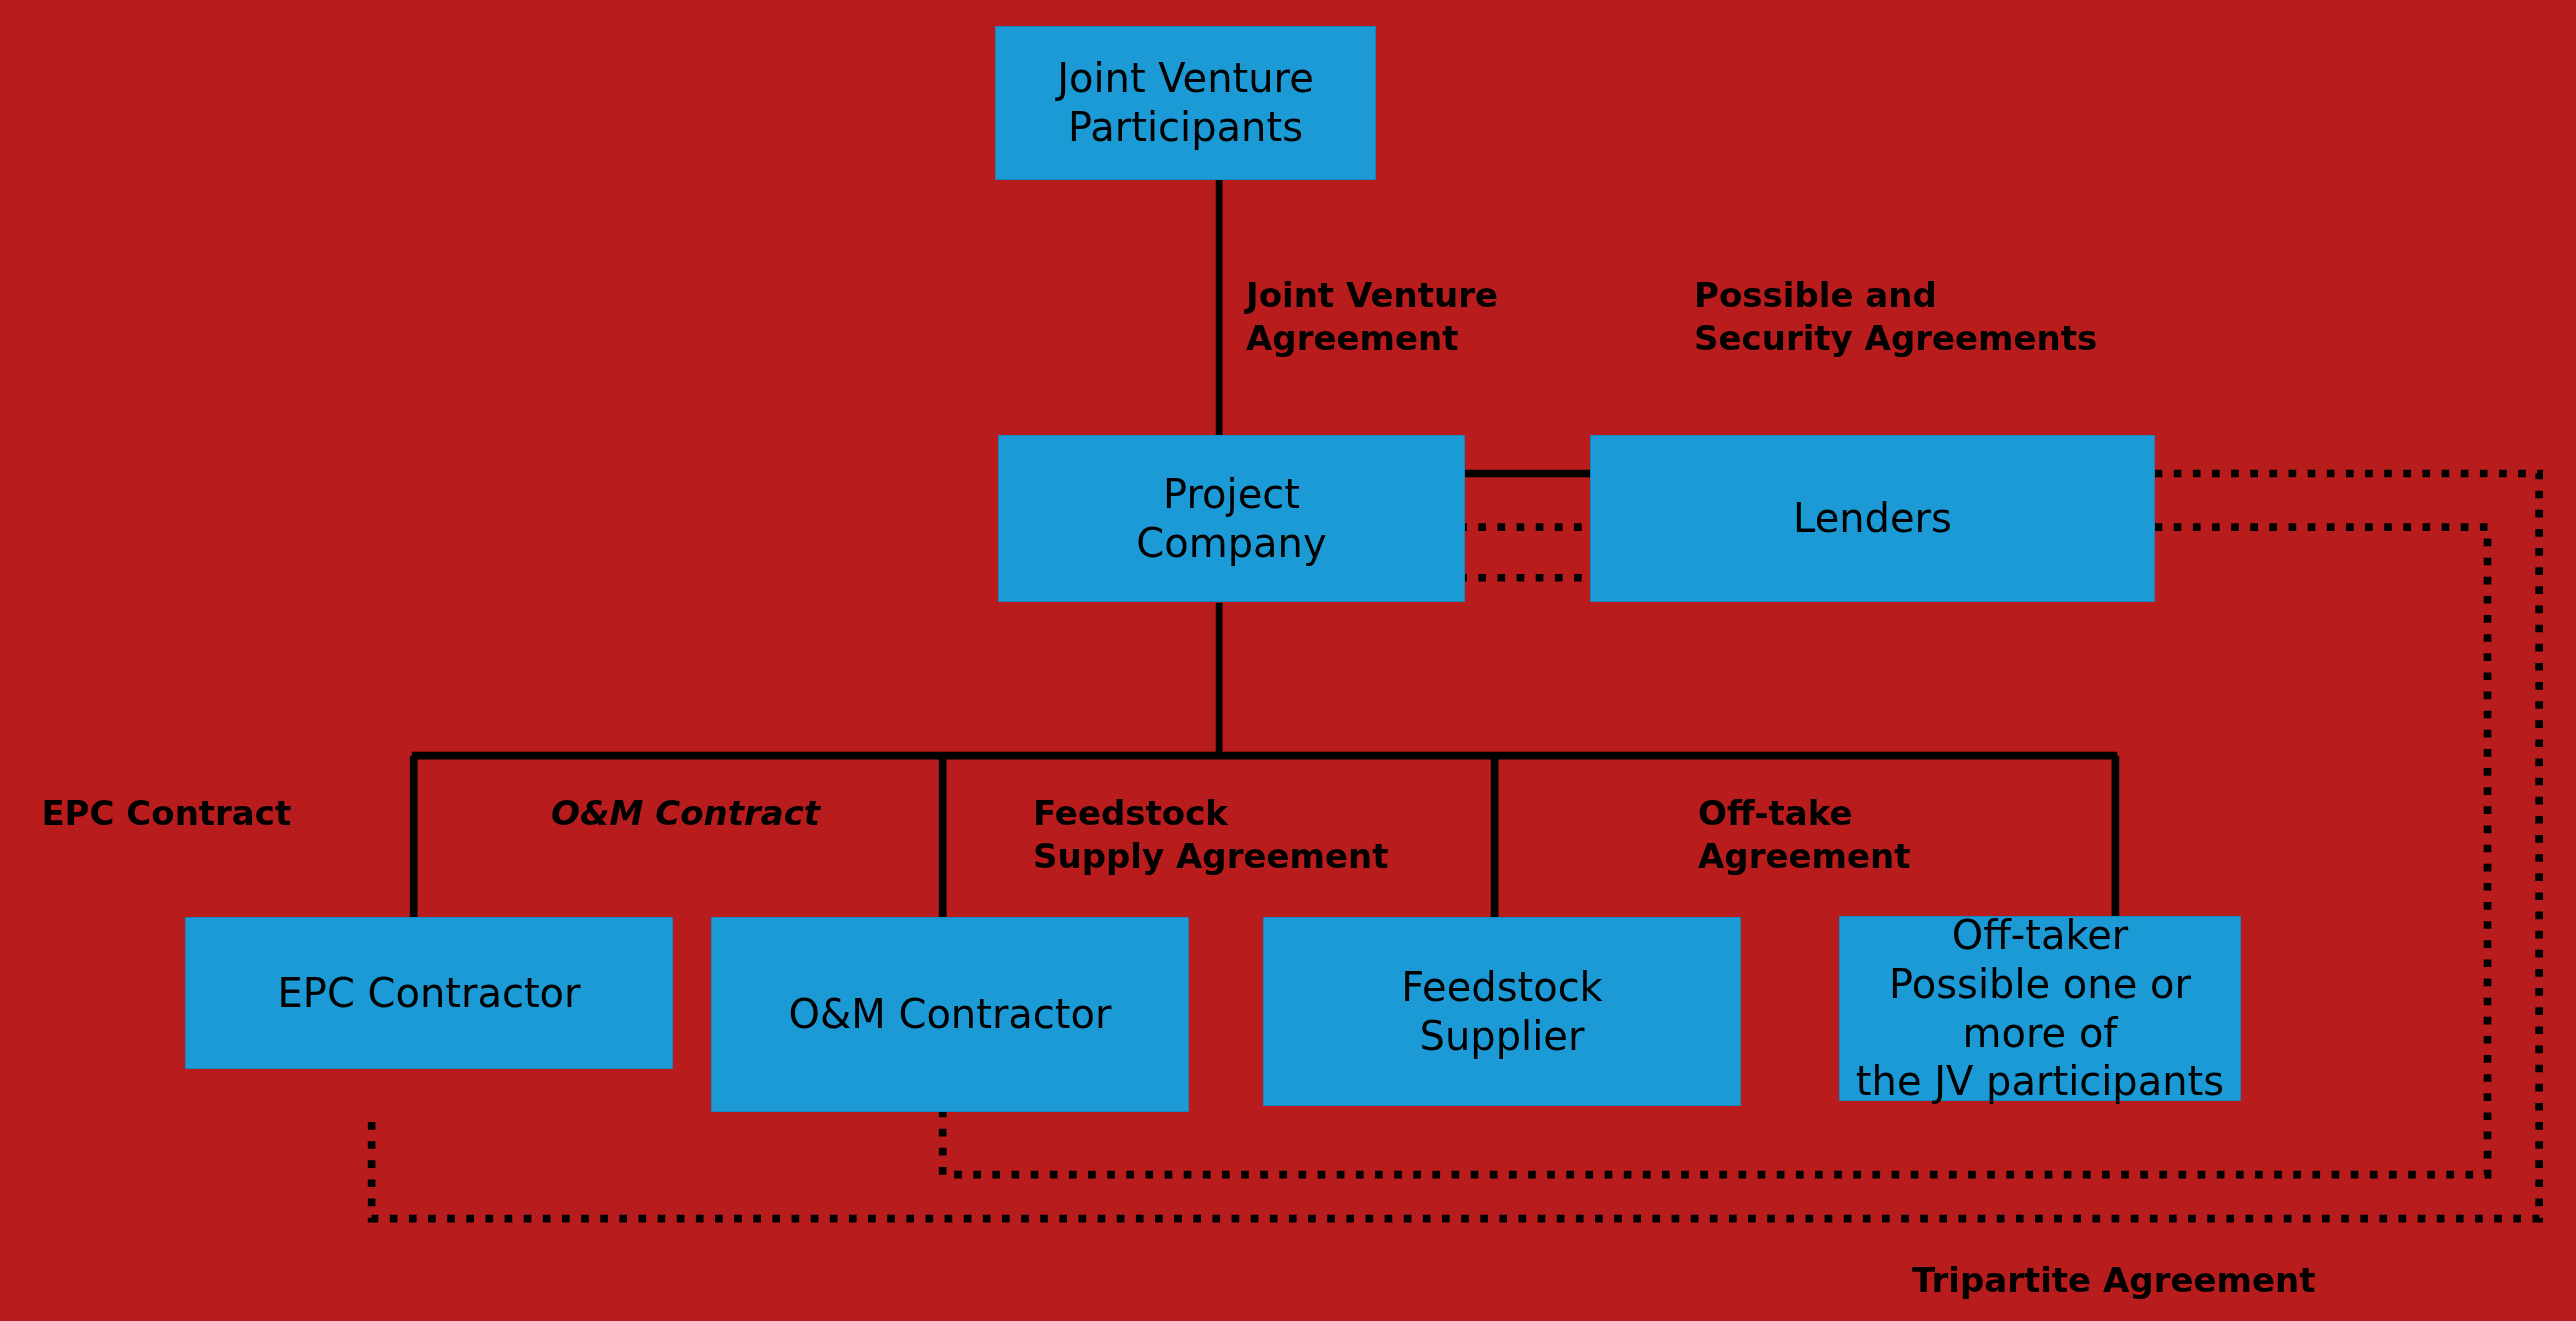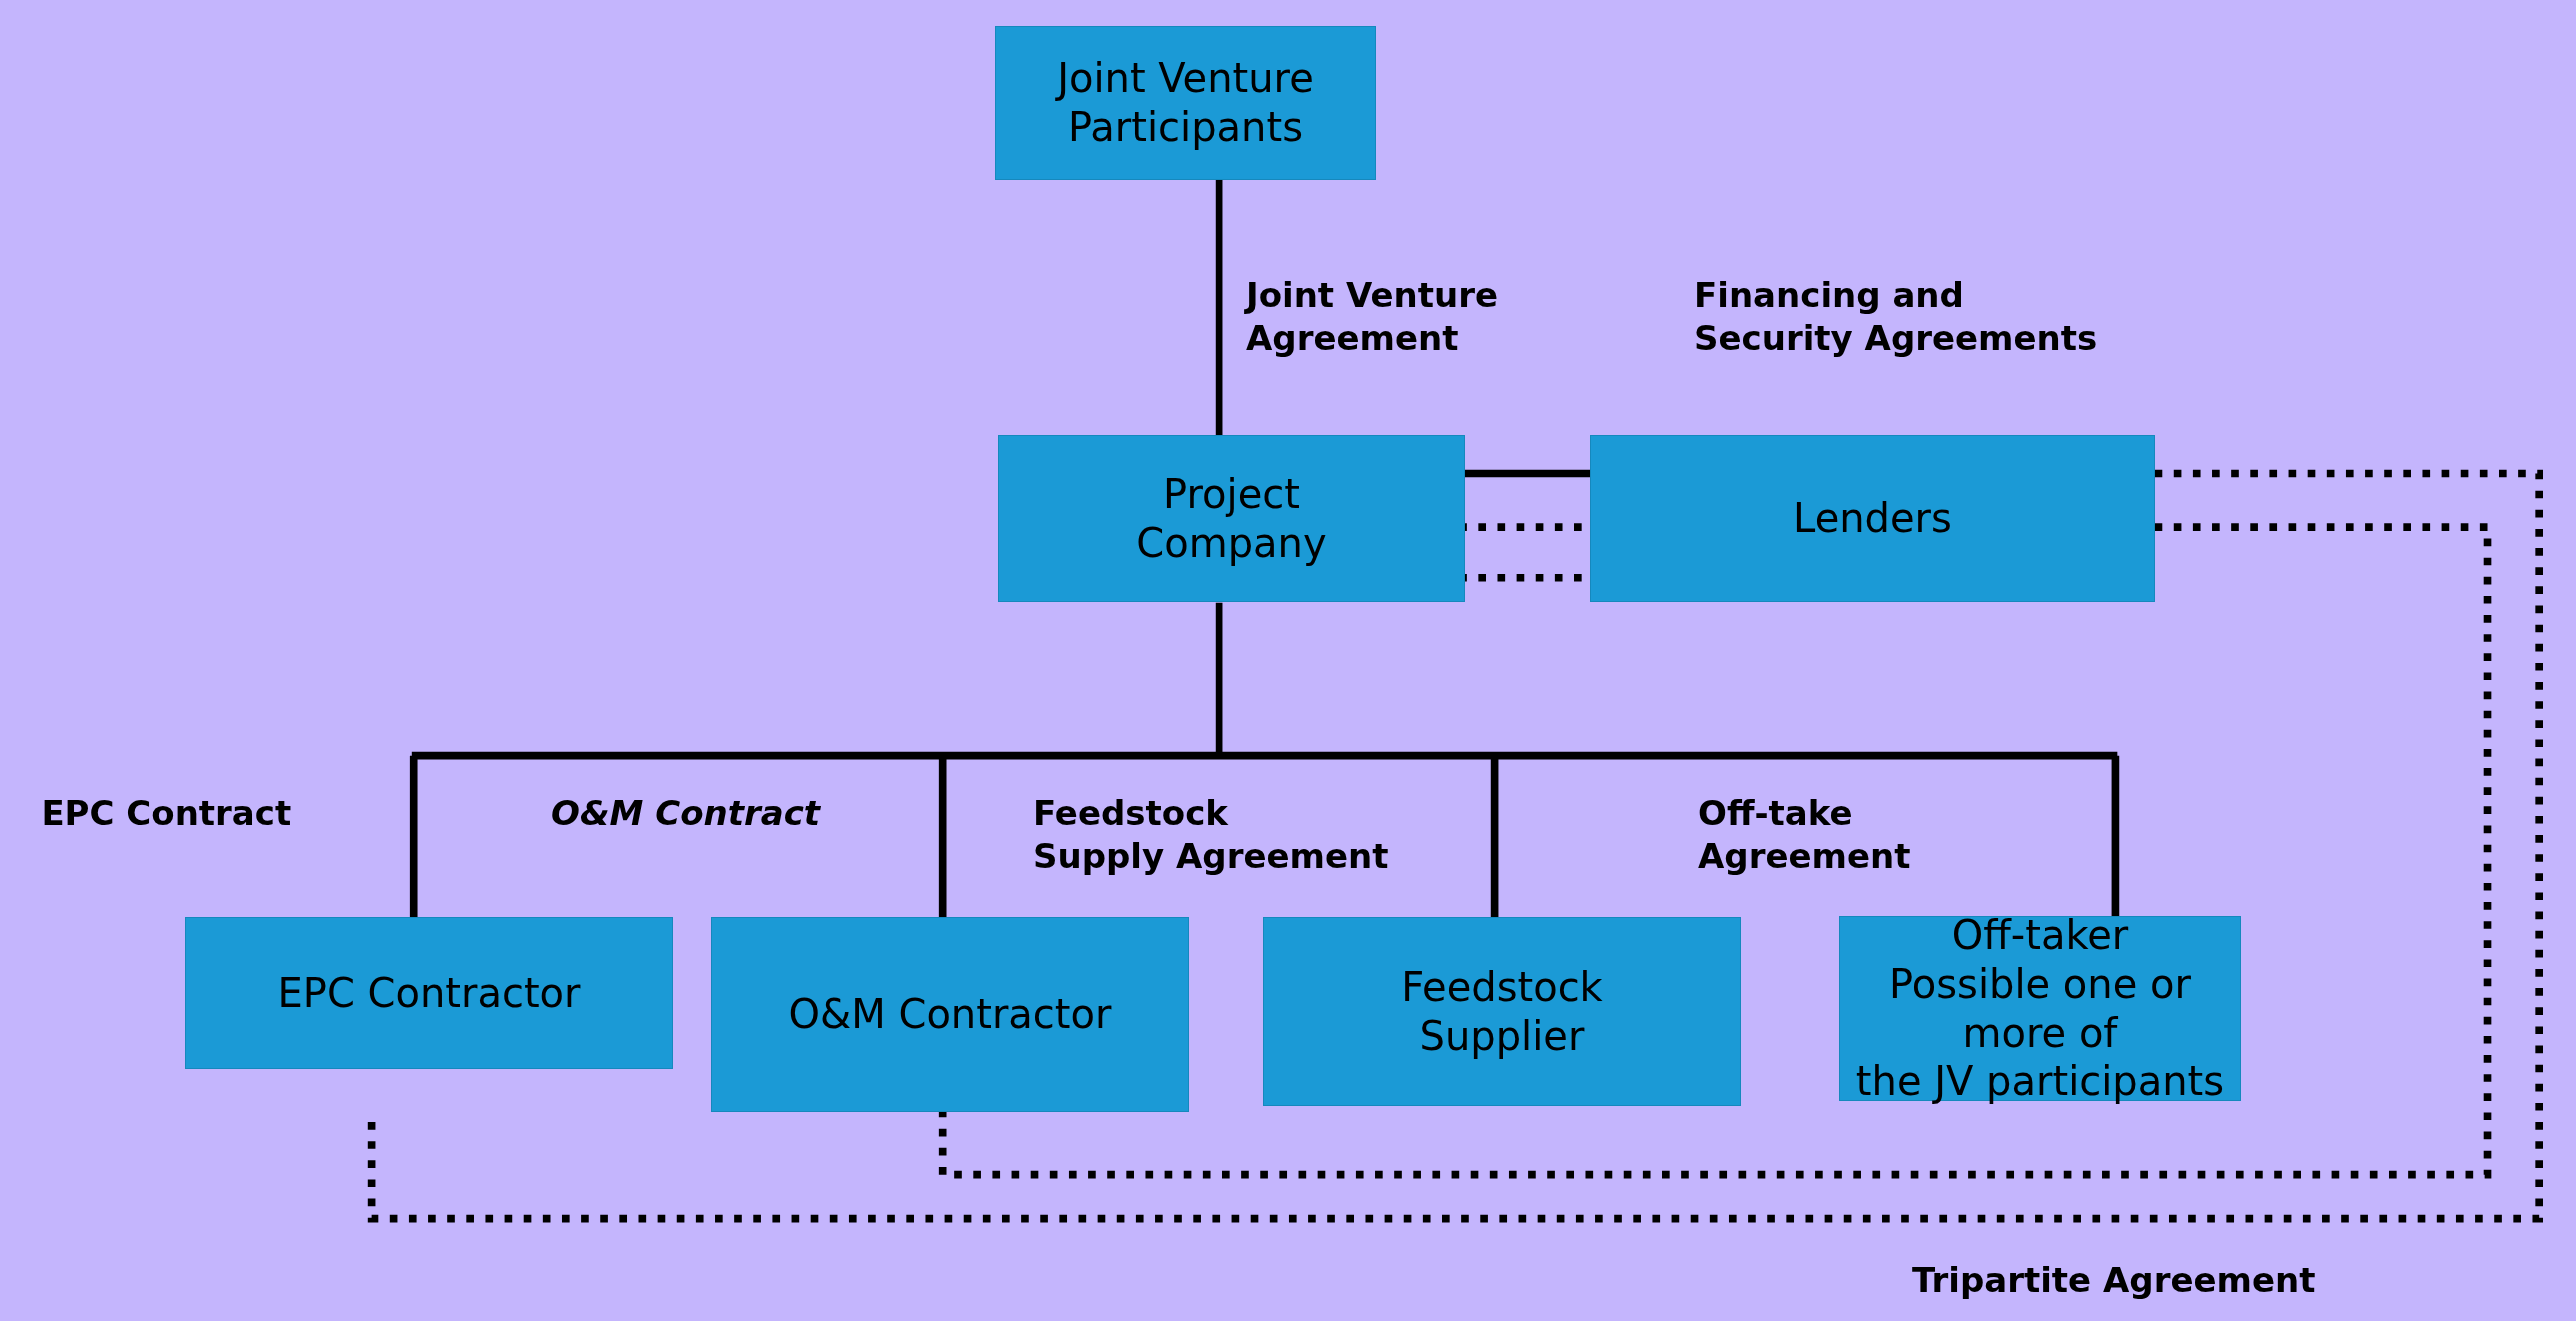--- a/index.html
+++ b/index.html
@@ -4,21 +4,21 @@
 <style>
   html, body {
     margin: 0;
     padding: 0;
     background: #ffffff;
   }
   #stage {
     position: relative;
     width: 2576px;
     height: 1321px;
-    background: #c4b5fd;
+    background: #b91c1c;
     overflow: hidden;
     font-family: "DejaVu Sans", sans-serif;
   }
   #edges {
     position: absolute;
     left: 0;
     top: 0;
     width: 2576px;
     height: 1321px;
     pointer-events: none;
@@ -109,21 +109,21 @@
 
   <div class="node" style="left:1797px; top:916px; width:402px; height:185px;margin-left:42px;">
     <span class="node-label">Off-taker
 Possible one or more of
 the JV participants</span>
   </div>
 
   <div class="edge-label left" style="left:1246px; top:274px;">Joint Venture
 Agreement</div>
 
-  <div class="edge-label left" style="left:1694px; top:274px;">Financing and
+  <div class="edge-label left" style="left:1694px; top:274px;">Possible and
 Security Agreements</div>
 
   <div class="edge-label left" style="left:13.4px; top:792px;margin-left:28px;">EPC Contract</div>
 
   <div class="edge-label left" style="left:551px; top:792px;font-style:italic;">O&amp;M Contract</div>
 
   <div class="edge-label left" style="left:1033px; top:792px;">Feedstock
 Supply Agreement</div>
 
   <div class="edge-label left" style="left:1698px; top:792px;">Off-take

